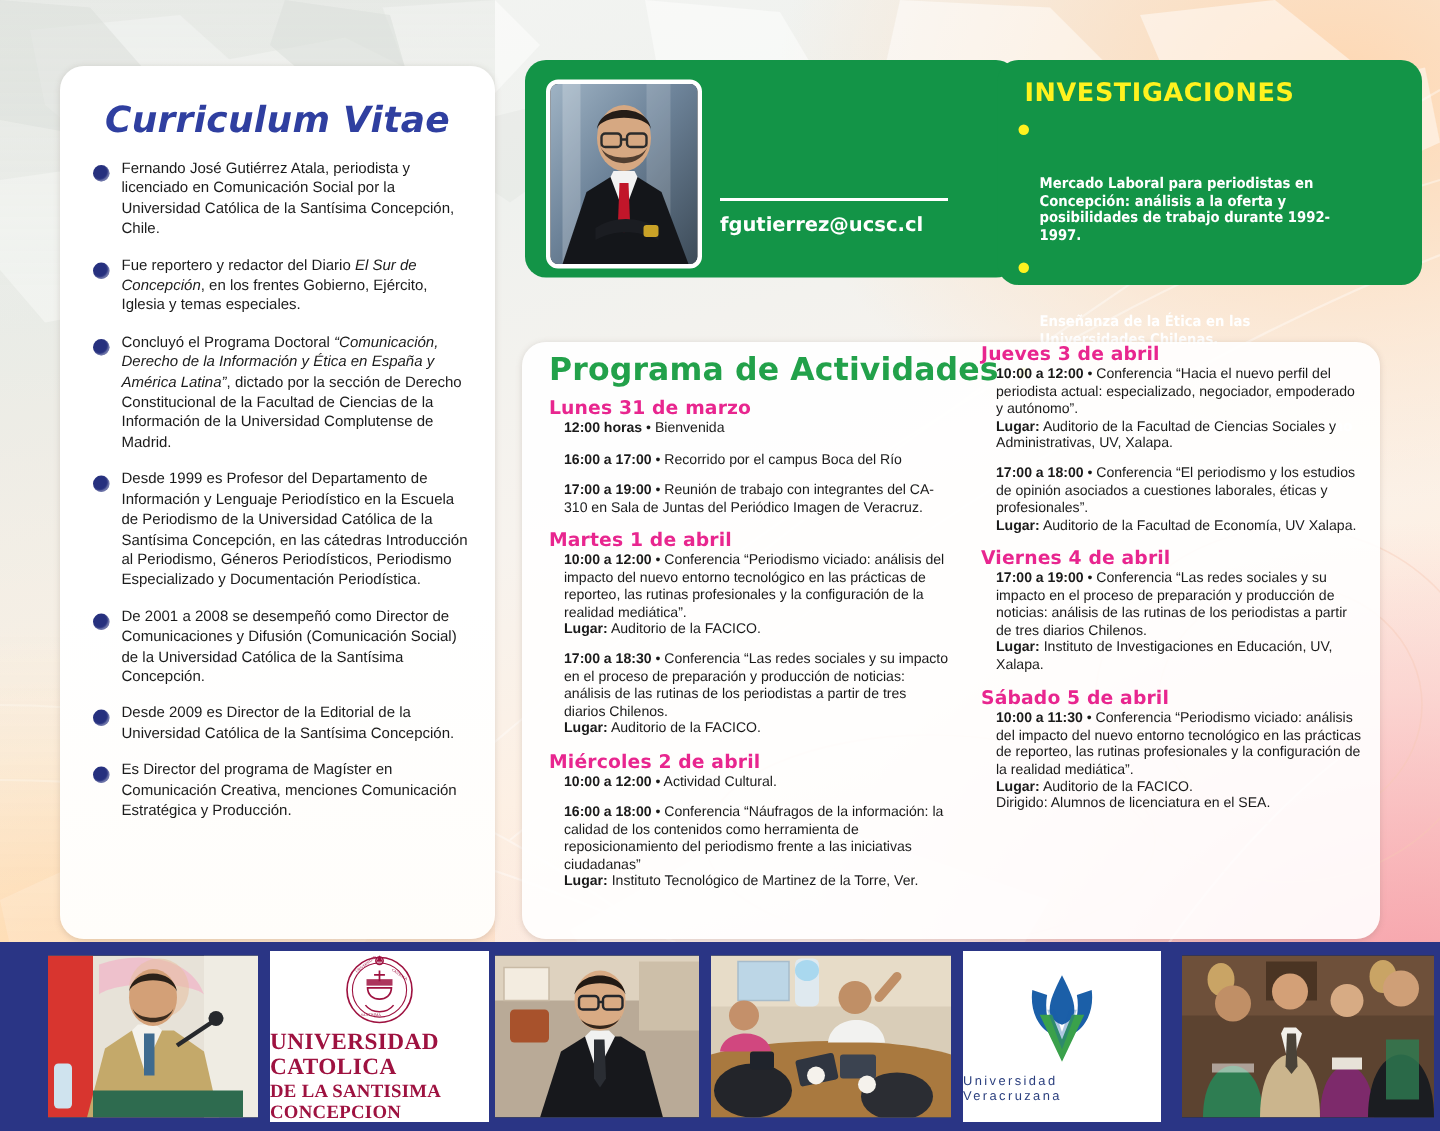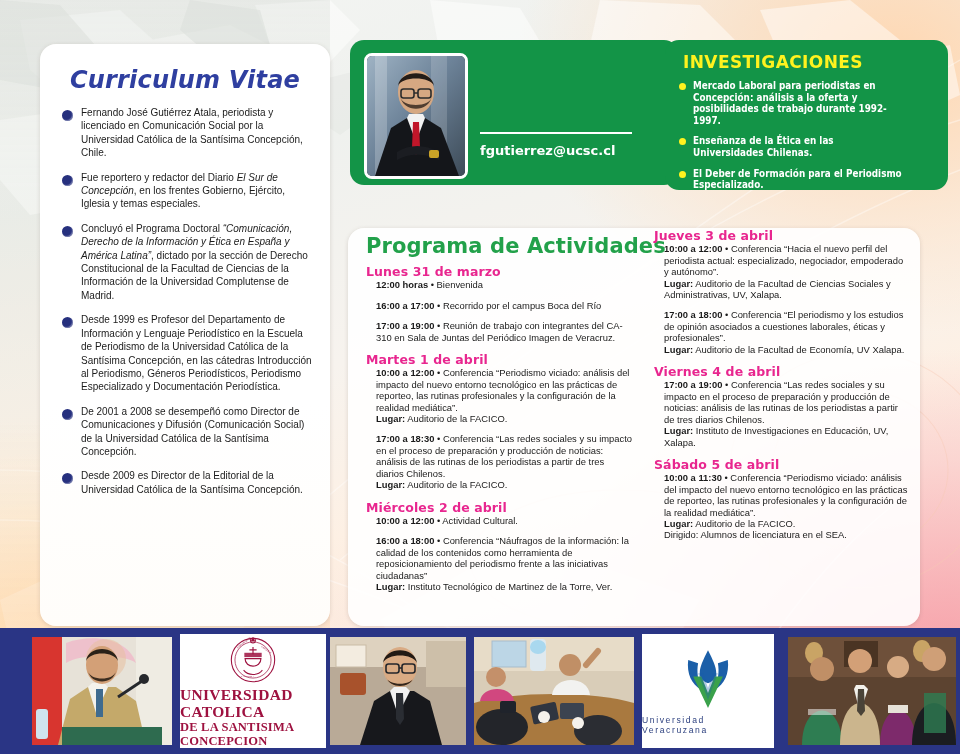--- a/index.html
+++ b/index.html
@@ -61,21 +61,21 @@
 
   
   .inv-title{position:absolute;left:18px;top:12px;
     font-family:"DejaVu Sans","Liberation Sans",sans-serif;
     font-size:17px;font-weight:bold;color:#fff21f;letter-spacing:.4px;}
   .inv-list{position:absolute;left:14px;top:40px;width:228px;}
   .inv-item{display:flex;margin-bottom:9px;}
   .inv-bullet{flex:0 0 auto;width:7px;height:7px;border-radius:50%;
     background:#fff21f;margin-top:3px;margin-right:7px;}
   .inv-text{flex:1 1 auto;font-size:9.8px;line-height:11.6px;color:#ffffff;
-    font-weight:bold;font-family:"DejaVu Sans Condensed","Liberation Sans",sans-serif;}
+    font-weight:bold;font-family:"DejaVu Sans Condensed","Liberation Sans",sans-serif;margin-top:37px;}
 
   
   .prog-title{position:absolute;left:18px;top:6px;
     font-family:"DejaVu Sans","Liberation Sans",sans-serif;
     font-size:21px;font-weight:bold;color:#22a14a;letter-spacing:.1px;}
   .col{position:absolute;font-size:9.4px;line-height:11.4px;color:#1a1a1a;}
   .col-left{left:18px;top:38px;width:268px;}
   .col-right{left:306px;top:2px;width:254px;}
   .day{font-family:"DejaVu Sans","Liberation Sans",sans-serif;
     font-size:12.5px;font-weight:bold;color:#e8268f;margin:0 0 2px 0;letter-spacing:.1px;}
@@ -164,20 +164,24 @@
           <span class="cv-bullet"></span>
           <div class="cv-text">Desde 1999 es Profesor del Departamento de Información y Lenguaje Periodístico en la Escuela de Periodismo de la Universidad Católica de la Santísima Concepción, en las cátedras Introducción al Periodismo, Géneros Periodísticos, Periodismo Especializado y Documentación Periodística.</div>
         </div>
         <div class="cv-item">
           <span class="cv-bullet"></span>
           <div class="cv-text">De 2001 a 2008 se desempeñó como Director de Comunicaciones y Difusión (Comunicación Social) de la Universidad Católica de la Santísima Concepción.</div>
         </div>
         <div class="cv-item">
           <span class="cv-bullet"></span>
           <div class="cv-text">Desde 2009 es Director de la Editorial de la Universidad Católica de la Santísima Concepción.</div>
+        </div>
+        <div class="cv-item">
+          <span class="cv-bullet"></span>
+          <div class="cv-text">Es Director del programa de Magíster en Comunicación Creativa, menciones Comunicación Estratégica y Producción.</div>
         </div>
       </div>
   </div>
 
   <div class="green green-profile">
     <div class="photo">
       <svg viewBox="0 0 98 120" width="98" height="120" preserveAspectRatio="none">
         <defs>
           <linearGradient id="bgp" x1="0" y1="0" x2="1" y2="1">
             <stop offset="0%" stop-color="#9fb3c4"></stop>

